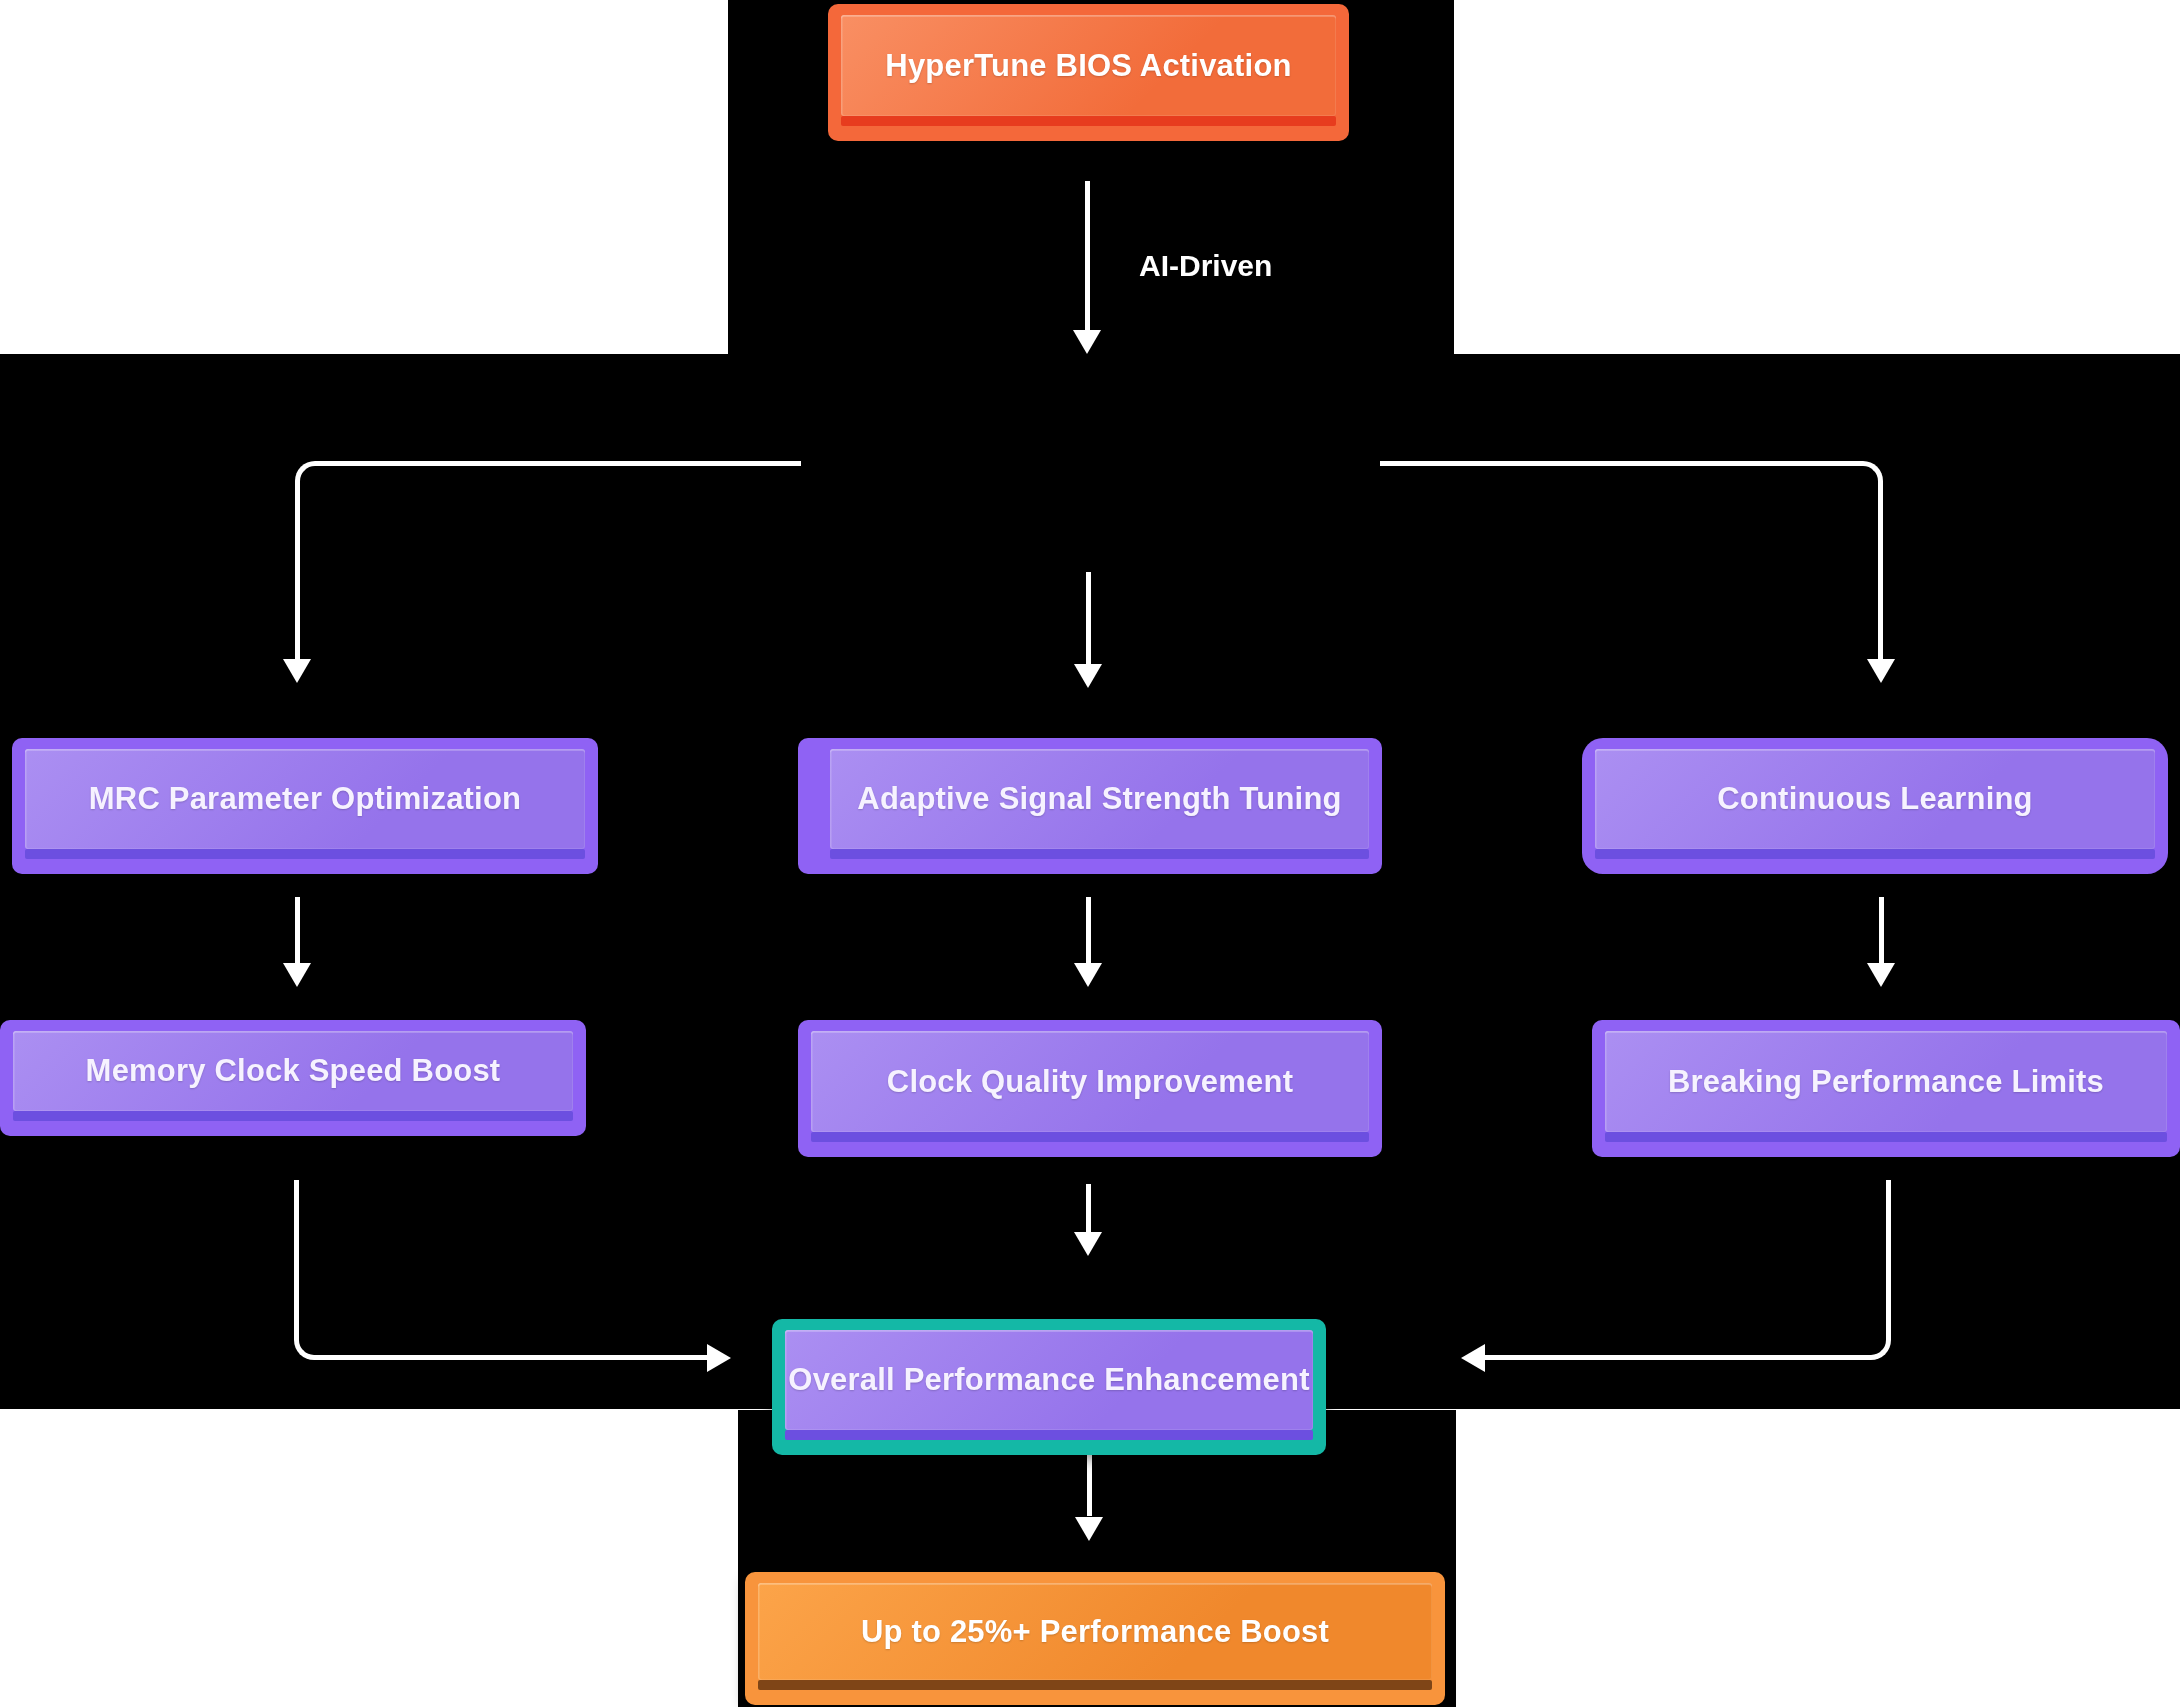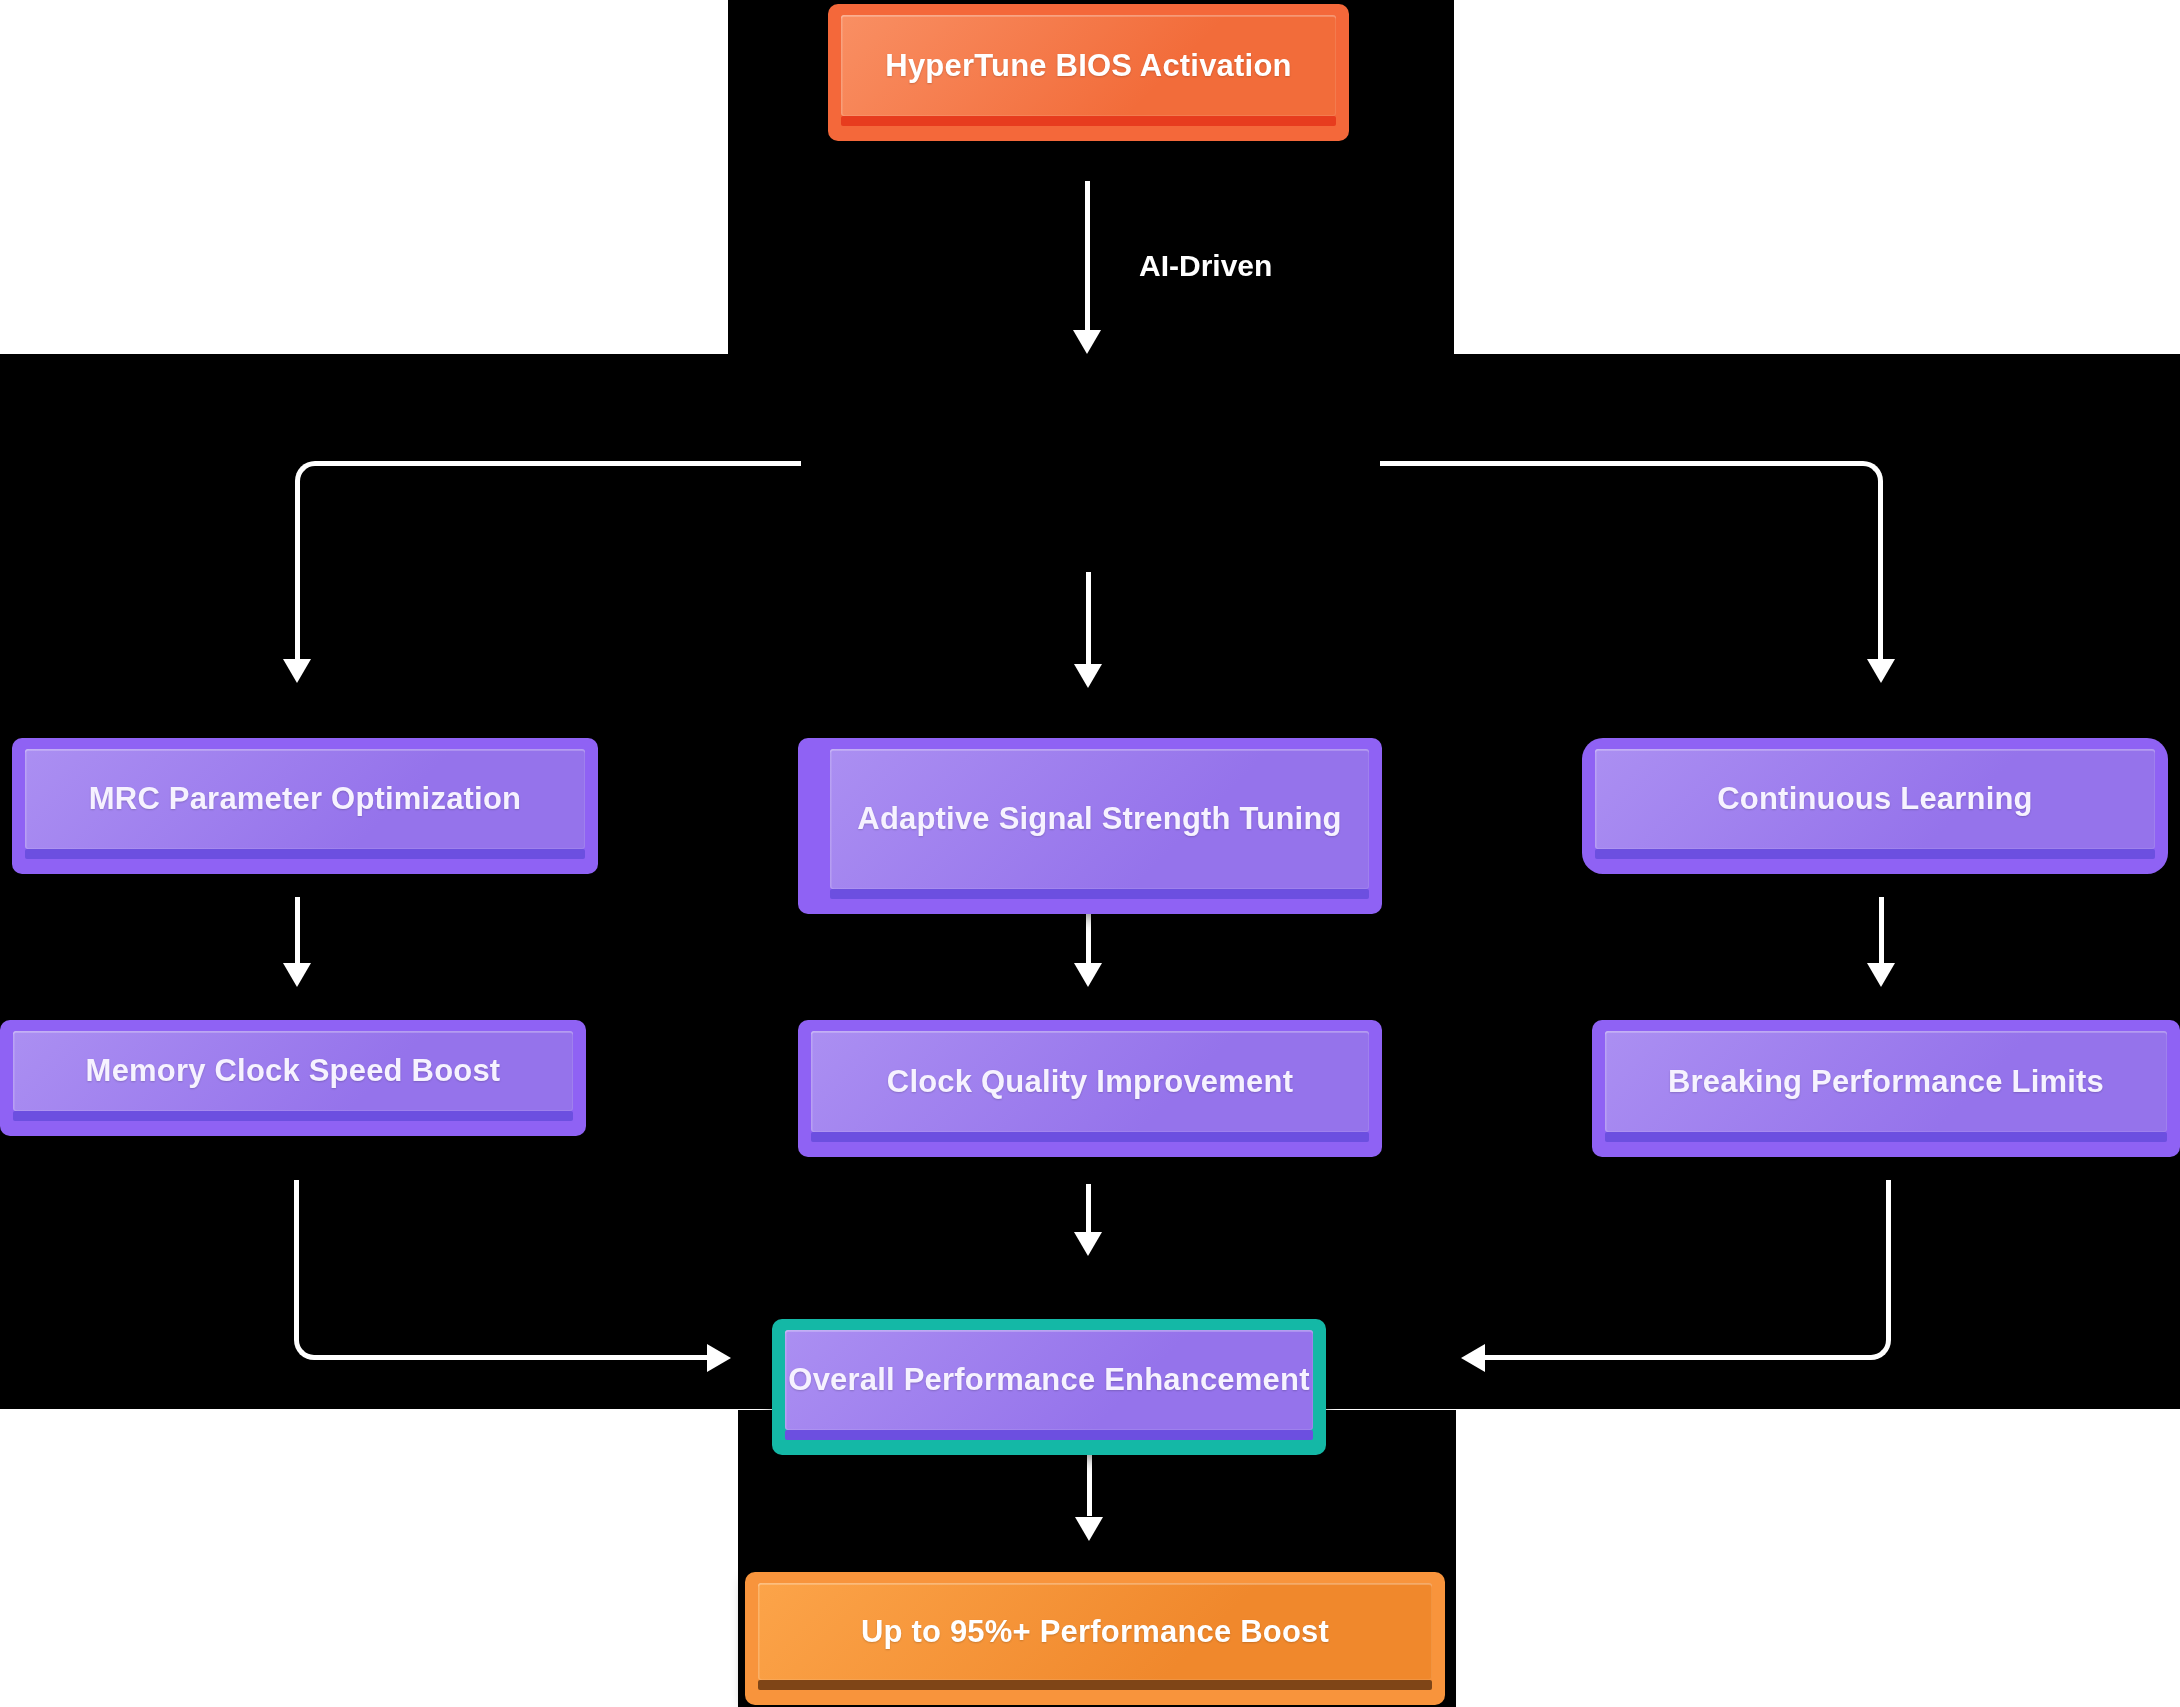--- a/index.html
+++ b/index.html
@@ -127,21 +127,21 @@
   </div>
 
 
   <div class="node" style="left: 12px; top: 738px; width: 586px; height: 136px; background: rgb(143, 98, 244);">
     <div class="node-inner" style="background: linear-gradient(135deg, rgb(171, 143, 242) 0%, rgb(149, 115, 235) 65%);">
       <span class="node-label" style="color: rgb(246, 242, 255);">MRC Parameter Optimization</span>
     </div>
     <div class="node-accent" style="background: rgb(108, 79, 224);"></div>
   </div>
 
-  <div class="node" style="left: 798px; top: 738px; width: 584px; height: 176px; background: rgb(143, 98, 244); padding-left: 32px;">
+  <div class="node" style="left: 798px; top: 738px; width: 584px; height: 136px; background: rgb(143, 98, 244); padding-left: 32px;">
     <div class="node-inner" style="background: linear-gradient(135deg, rgb(171, 143, 242) 0%, rgb(149, 115, 235) 65%);">
       <span class="node-label" style="color: rgb(246, 242, 255);">Adaptive Signal Strength Tuning</span>
     </div>
     <div class="node-accent" style="background: rgb(108, 79, 224);"></div>
   </div>
 
   <div class="node" style="left: 1582px; top: 738px; width: 586px; height: 136px; background: rgb(143, 98, 244); border-radius: 21px;">
     <div class="node-inner" style="background: linear-gradient(135deg, rgb(171, 143, 242) 0%, rgb(149, 115, 235) 65%);">
       <span class="node-label" style="color: rgb(246, 242, 255);">Continuous Learning</span>
     </div>
@@ -171,19 +171,19 @@
 
   <div class="node" style="left: 772px; top: 1287px; width: 554px; height: 136px; background: #14b8a6; margin-top: 32px;">
     <div class="node-inner" style="background: linear-gradient(135deg, rgb(171, 143, 242) 0%, rgb(149, 115, 235) 65%);">
       <span class="node-label" style="color: rgb(246, 242, 255);">Overall Performance Enhancement</span>
     </div>
     <div class="node-accent" style="background: rgb(108, 79, 224);"></div>
   </div>
 
   <div class="node" style="left: 745px; top: 1572px; width: 700px; height: 133px; background: rgb(248, 148, 60);">
     <div class="node-inner" style="background: linear-gradient(135deg, rgb(252, 164, 73) 0%, rgb(240, 136, 44) 65%);">
-      <span class="node-label" style="color: rgb(255, 255, 255);">Up to 95%+ Performance Boost</span>
+      <span class="node-label" style="color: rgb(255, 255, 255);">Up to 25%+ Performance Boost</span>
     </div>
     <div class="node-accent" style="background: rgb(127, 69, 23);"></div>
   </div>
 
 </div>
 
 
 </body></html>

